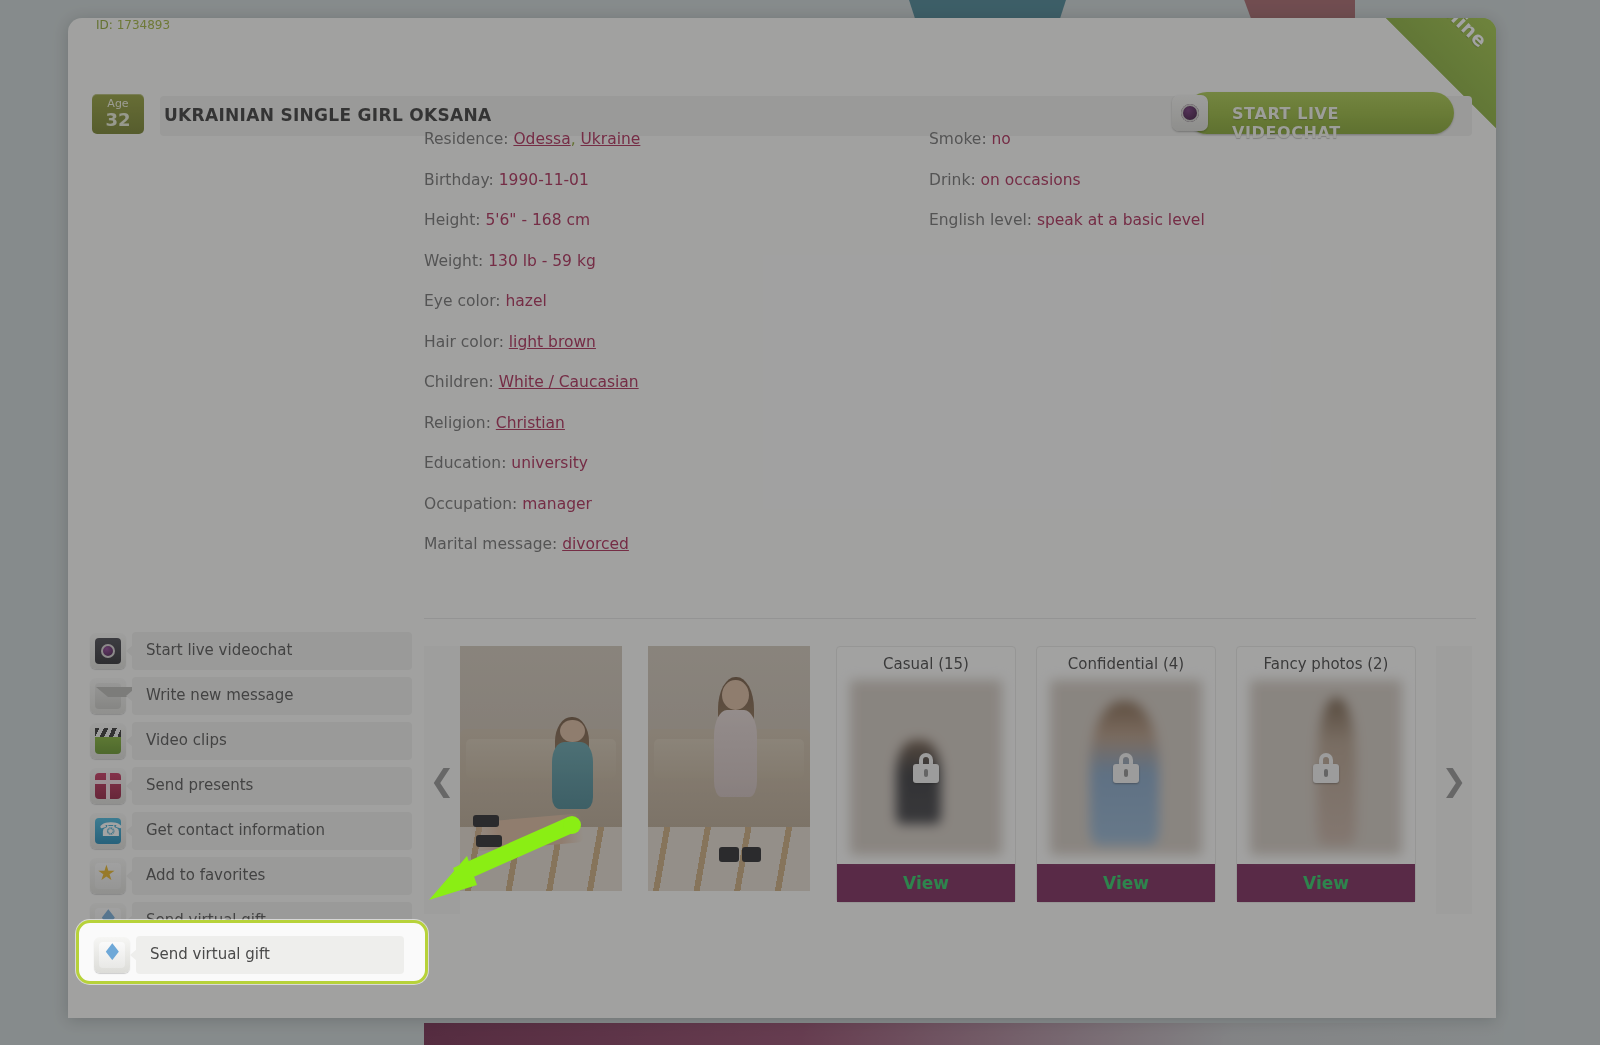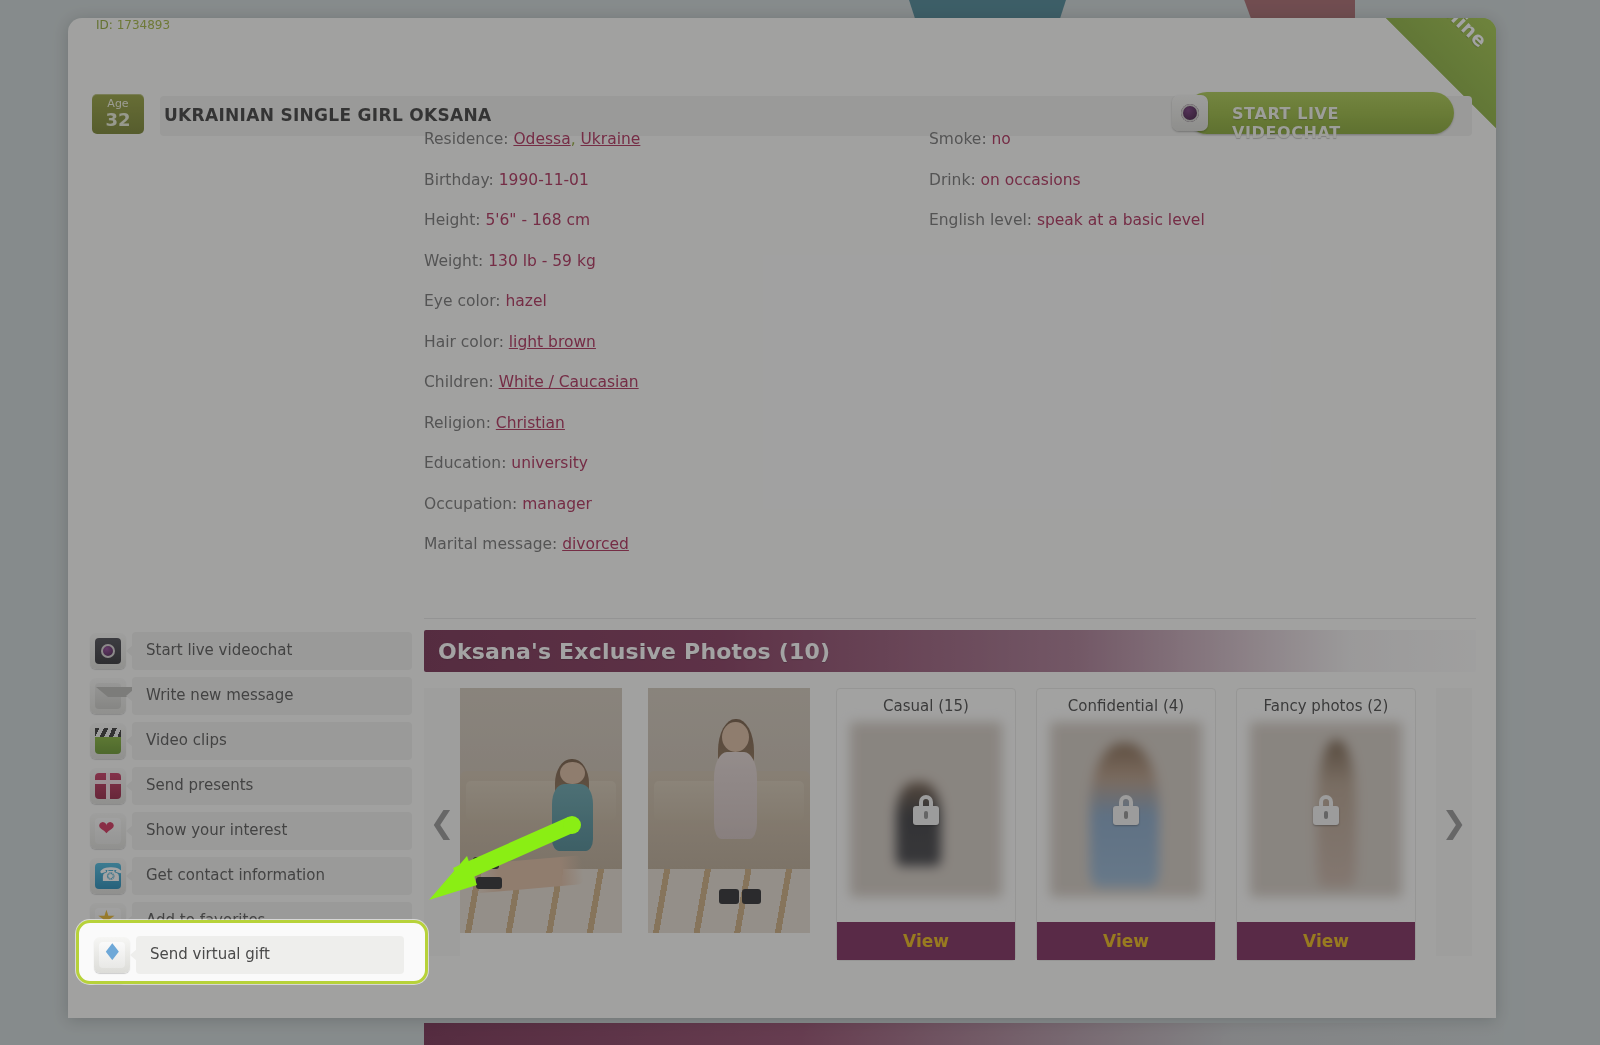--- a/index.html
+++ b/index.html
@@ -292,21 +292,21 @@
   .pset .lock .body:after {
     content:""; position:absolute; left:11px; top:5px; width:4px; height:8px;
     background:#8a8a8a; border-radius:2px;
   }
   .pset .lock .shackle {
     position: absolute; left: 6px; top: 0; width: 14px; height: 14px;
     border: 4px solid #f2f2f2; border-bottom: none;
     border-radius: 8px 8px 0 0;
   }
   .pset .viewbtn {
-    margin-top: 25px; height: 38px; background: #741c52; color: #eab308;
+    margin-top: 9px; height: 38px; background: #741c52; color: #22c55e;
     display: flex; align-items: center; justify-content: center;
     font-size: 17px; font-weight: bold;
   }
   .scene-a .fig { position:absolute; left:30%; top:34%; width:30%; height:48%;
       background: linear-gradient(180deg,#6a5340 0%, #2c2c30 40%, #35353a 100%); border-radius:40% 40% 10% 10%; }
   .scene-b .fig { position:absolute; left:26%; top:12%; width:46%; height:82%;
       background: linear-gradient(180deg,#7d5f45 0%, #b49780 25%, #7ea0c4 50%, #8fb0cf 100%); border-radius:45% 45% 12% 12%; }
   .scene-c .fig { position:absolute; left:44%; top:10%; width:26%; height:84%;
       background: linear-gradient(180deg,#6f5740 0%, #b09a86 30%, #c3ada0 100%); border-radius:45% 45% 14% 14%; }
 
@@ -409,27 +409,20 @@
         <div class="txt">Video clips</div>
       </div>
       <div class="action">
         <div class="ico gift">
           <div class="g"></div>
         </div>
         <div class="bar"></div>
         <div class="txt">Send presents</div>
       </div>
       <div class="action">
-        <div class="ico heart">
-          <div class="g"></div>
-        </div>
-        <div class="bar"></div>
-        <div class="txt">Show your interest</div>
-      </div>
-      <div class="action">
         <div class="ico phone">
           <div class="g"></div>
         </div>
         <div class="bar"></div>
         <div class="txt">Get contact information</div>
       </div>
       <div class="action">
         <div class="ico star">
           <div class="g"></div>
         </div>
@@ -439,23 +432,20 @@
       <div class="action">
         <div class="ico diamond">
           <div class="g"></div>
         </div>
         <div class="bar"></div>
         <div class="txt">Send virtual gift</div>
       </div>
     </div>
 
   <div id="photos">
-    <div id="photos-header">
-      <div class="h">Oksana's Exclusive Photos (10)</div>
-    </div>
     <div id="gallery">
       <div class="nav-arrow">❮</div>
 
       <div class="excl-photo">
         <div class="couch-scene">
           <div class="wall"></div>
             <div class="couch"></div>
             <div class="cush"></div>
             <div class="rug"></div>
           <div class="figure">

